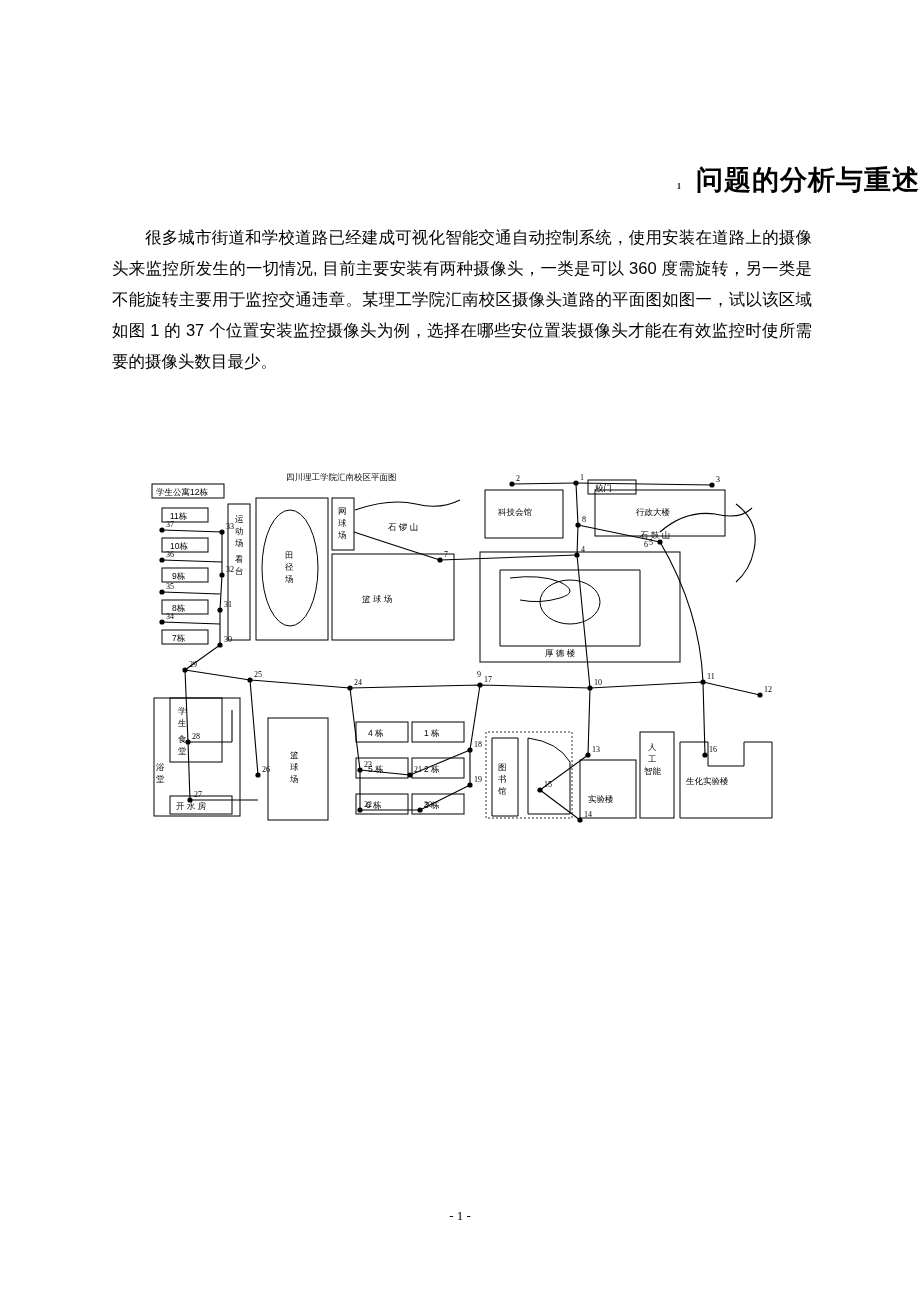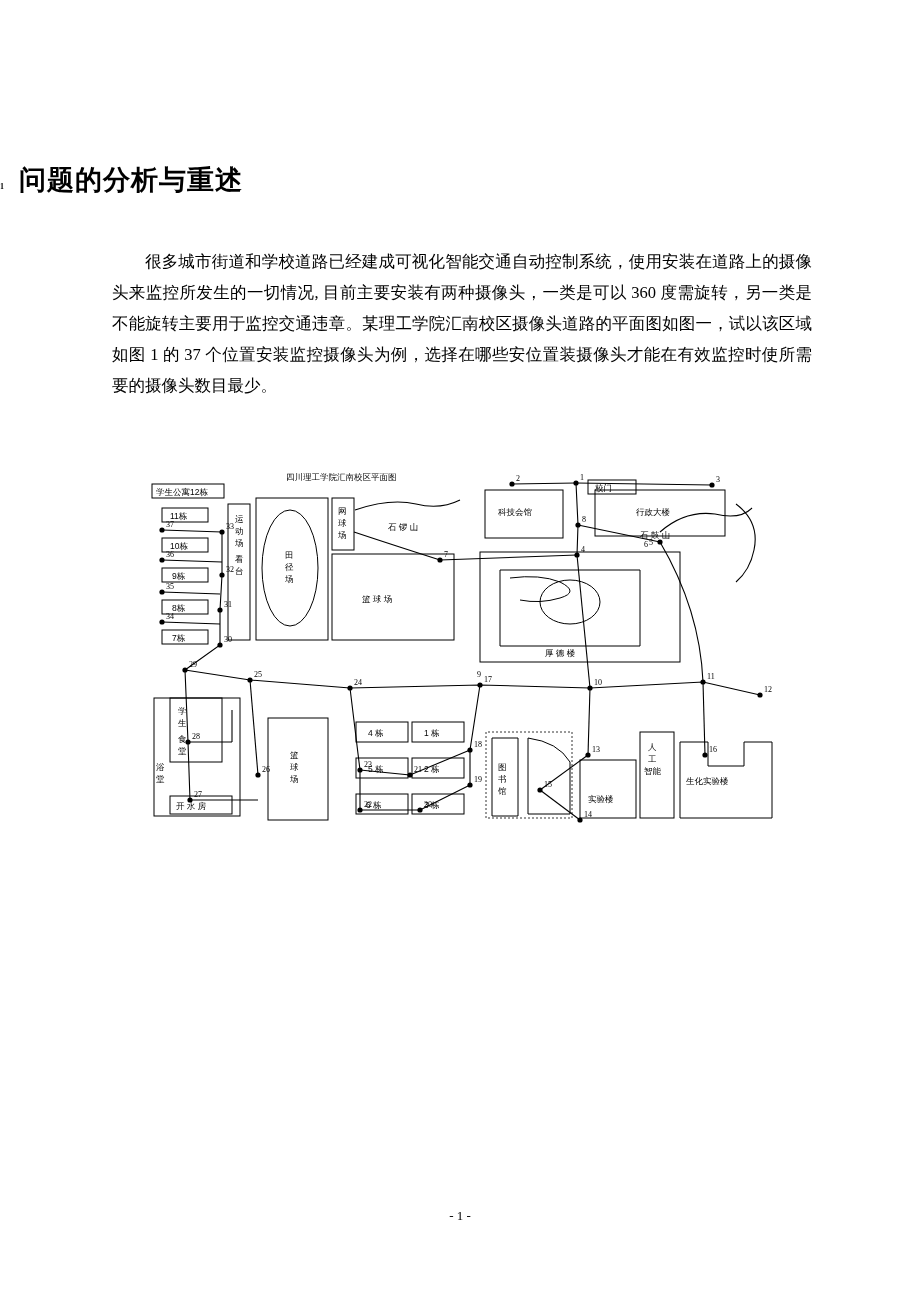--- a/index.html
+++ b/index.html
@@ -11,36 +11,35 @@
     position:relative;
     overflow:hidden;
   }
   .page{
     position:absolute;
     left:0;top:0;width:920px;height:1302px;
   }
   .title{
     position:absolute;
     left:0;top:144px;width:920px;
-    text-align:left;
+    text-align:right;
     font-size:27px;
     font-weight:bold;
     letter-spacing:1px;
     font-family:"Liberation Serif", serif;
   }
   .title .num{margin-right:14px;}
   .body-text{
     position:absolute;
     left:112px;top:222px;width:700px;
     font-size:16.5px;
     line-height:31px;
     text-align:justify;
     text-justify:inter-ideograph;
-    font-family:Liberation Serif, serif;
-    margin-top:24px;
+    font-family:Liberation Sans, sans-serif;
   }
   .body-text p{margin:0;text-indent:2em;}
   .footer{
     position:absolute;
     left:0;top:1208px;width:920px;
     text-align:center;
     font-size:13px;
   }
   
   .figure{

